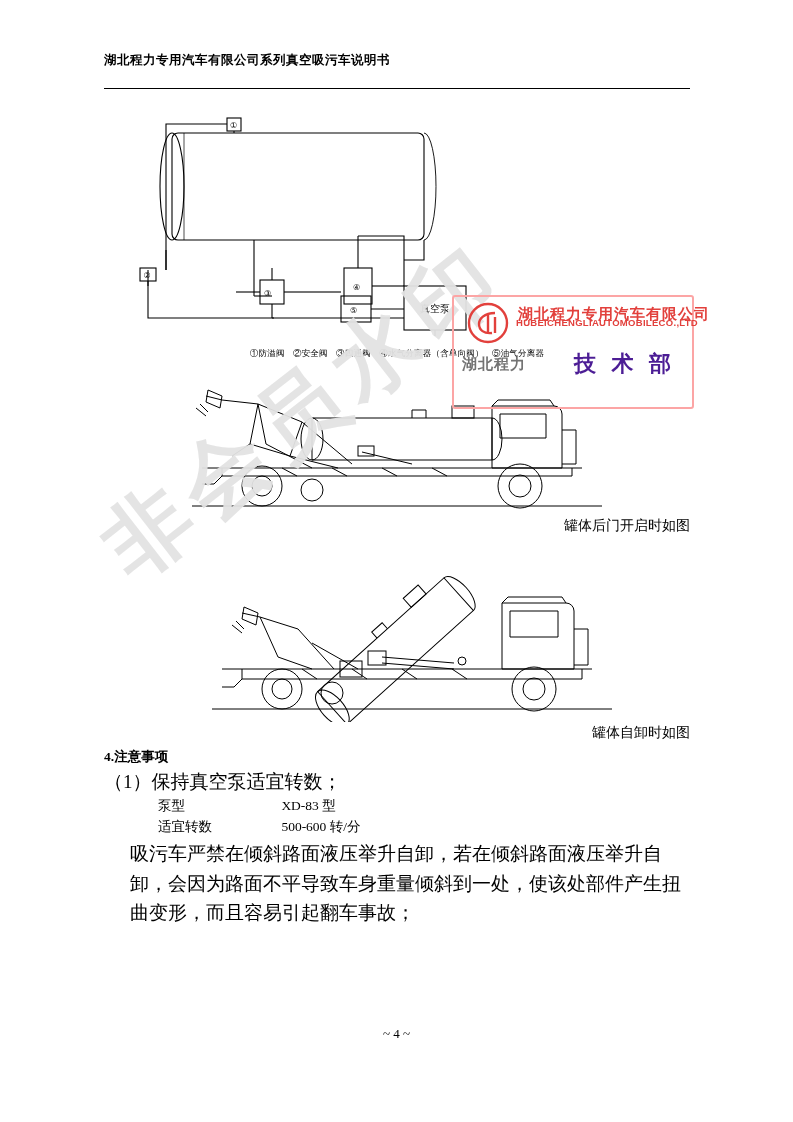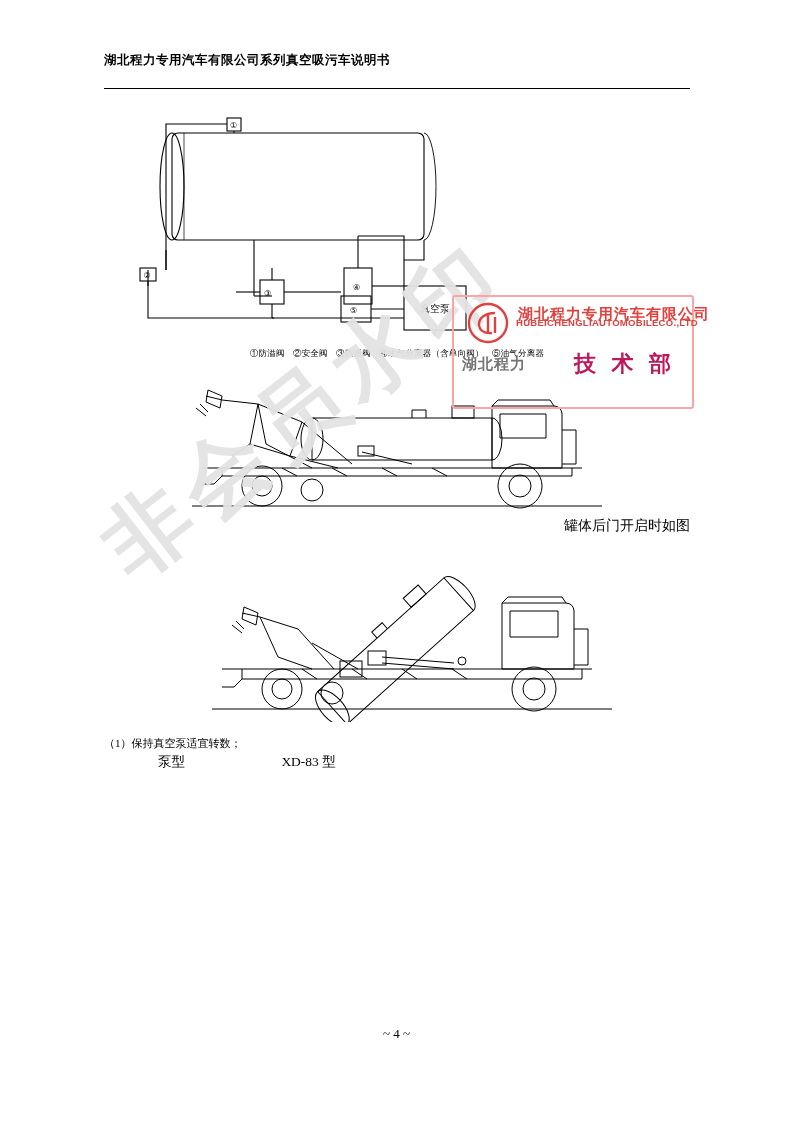--- a/index.html
+++ b/index.html
@@ -73,23 +73,23 @@
     margin-bottom: 2px;
   }
 
   
   .section-title {
     font-size: 13.5px;
     font-weight: bold;
     margin-top: 6px;
   }
   .para {
-    font-size: 11px;
+    font-size: 19px;
     line-height: 1.55;
-    margin-top: 13px;
+    margin-top: 1px;
     font-family: Liberation Serif, serif;
   }
   .indent1 { text-indent: 0; }
   .indent2 { text-indent: 0; padding-left: 26px; }
   .spec-row {
     font-size: 13.5px;
     line-height: 1.55;
     padding-left: 34px;
   }
   .spec-row .k {
@@ -164,21 +164,21 @@
     color: #737373;
     font-weight: bold;
     letter-spacing: 1px;
     white-space: nowrap;
   }
   .stamp .s-line4 {
     position: absolute;
     left: 120px;
     top: 52px;
     font-size: 22px;
-    color: #be185d;
+    color: #4c1d95;
     font-weight: bold;
     letter-spacing: 5px;
     white-space: nowrap;
   }
   .stamp .s-logo {
     position: absolute;
     left: 8px;
     top: 4px;
     width: 52px;
     height: 44px;
@@ -358,29 +358,36 @@
           <circle cx="170" cy="156" r="11"></circle>
           <circle cx="372" cy="152" r="22"></circle>
           <circle cx="372" cy="152" r="11"></circle>
 
           <path d="M50 172 H 450"></path>
           <path d="M80 142 L 72 150 H 60"></path>
 
           <rect x="178" y="124" width="22" height="16"></rect>
         </g>
       </svg>
-    </div>
-
+      <div class="figcaption">罐体自卸时如图</div>
+    </div>
+
+    <div class="section-title">4.注意事项</div>
     <div class="para indent1">（1）保持真空泵适宜转数；</div>
 
     <div class="spec-row">
       <span class="k">泵型</span>
       <span class="v">XD-83 型</span>
     </div>
-
+    <div class="spec-row">
+      <span class="k">适宜转数</span>
+      <span class="v">500-600 转/分</span>
+    </div>
+
+    <div class="para indent2">吸污车严禁在倾斜路面液压举升自卸，若在倾斜路面液压举升自卸，会因为路面不平导致车身重量倾斜到一处，使该处部件产生扭曲变形，而且容易引起翻车事故；</div>
   </div>
 
   <div class="wm-diag">非会员水印</div>
 
   <div class="stamp">
     <svg class="s-logo" viewBox="0 0 52 44">
       <g fill="none" stroke="#e2403c" stroke-width="2.4">
         <circle cx="26" cy="22" r="19"></circle>
         <path d="M33 12 C 22 12, 17 18, 17 23 C 17 29, 22 33, 30 32"></path>
         <path d="M26 13 V 32"></path>

